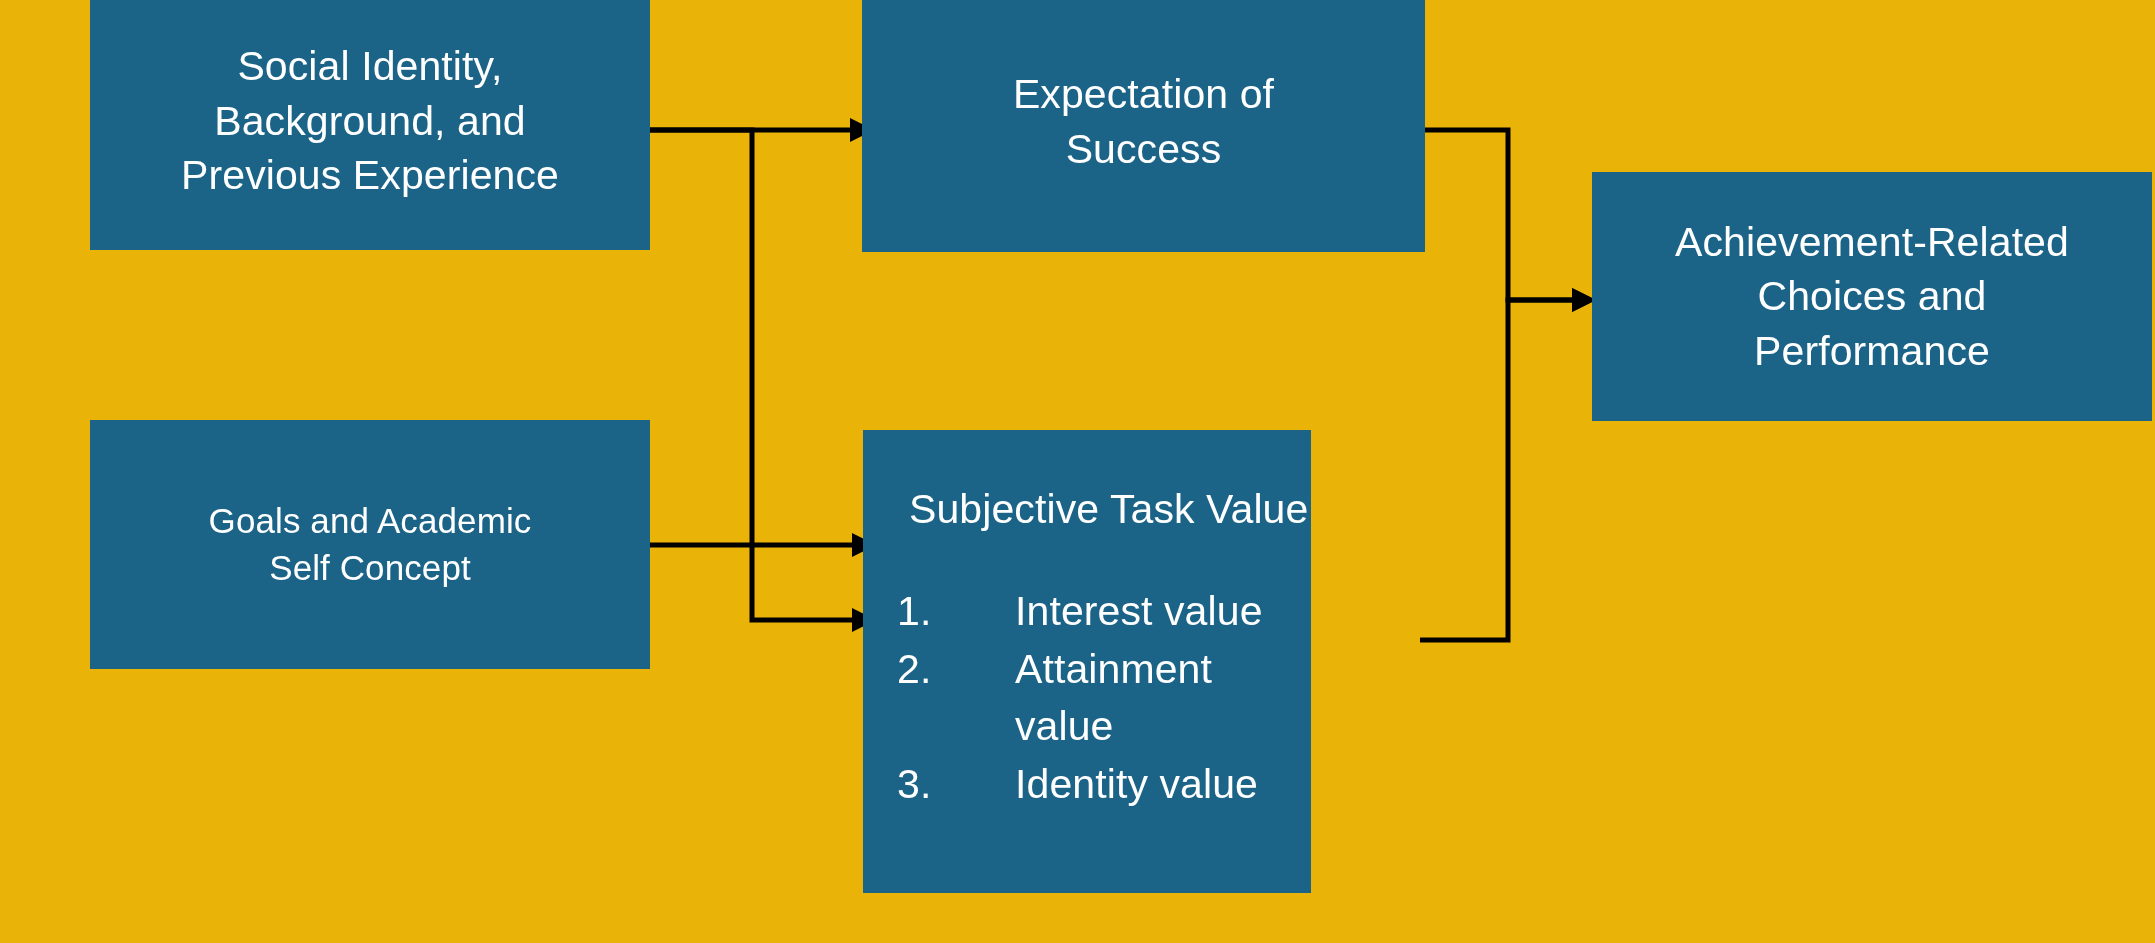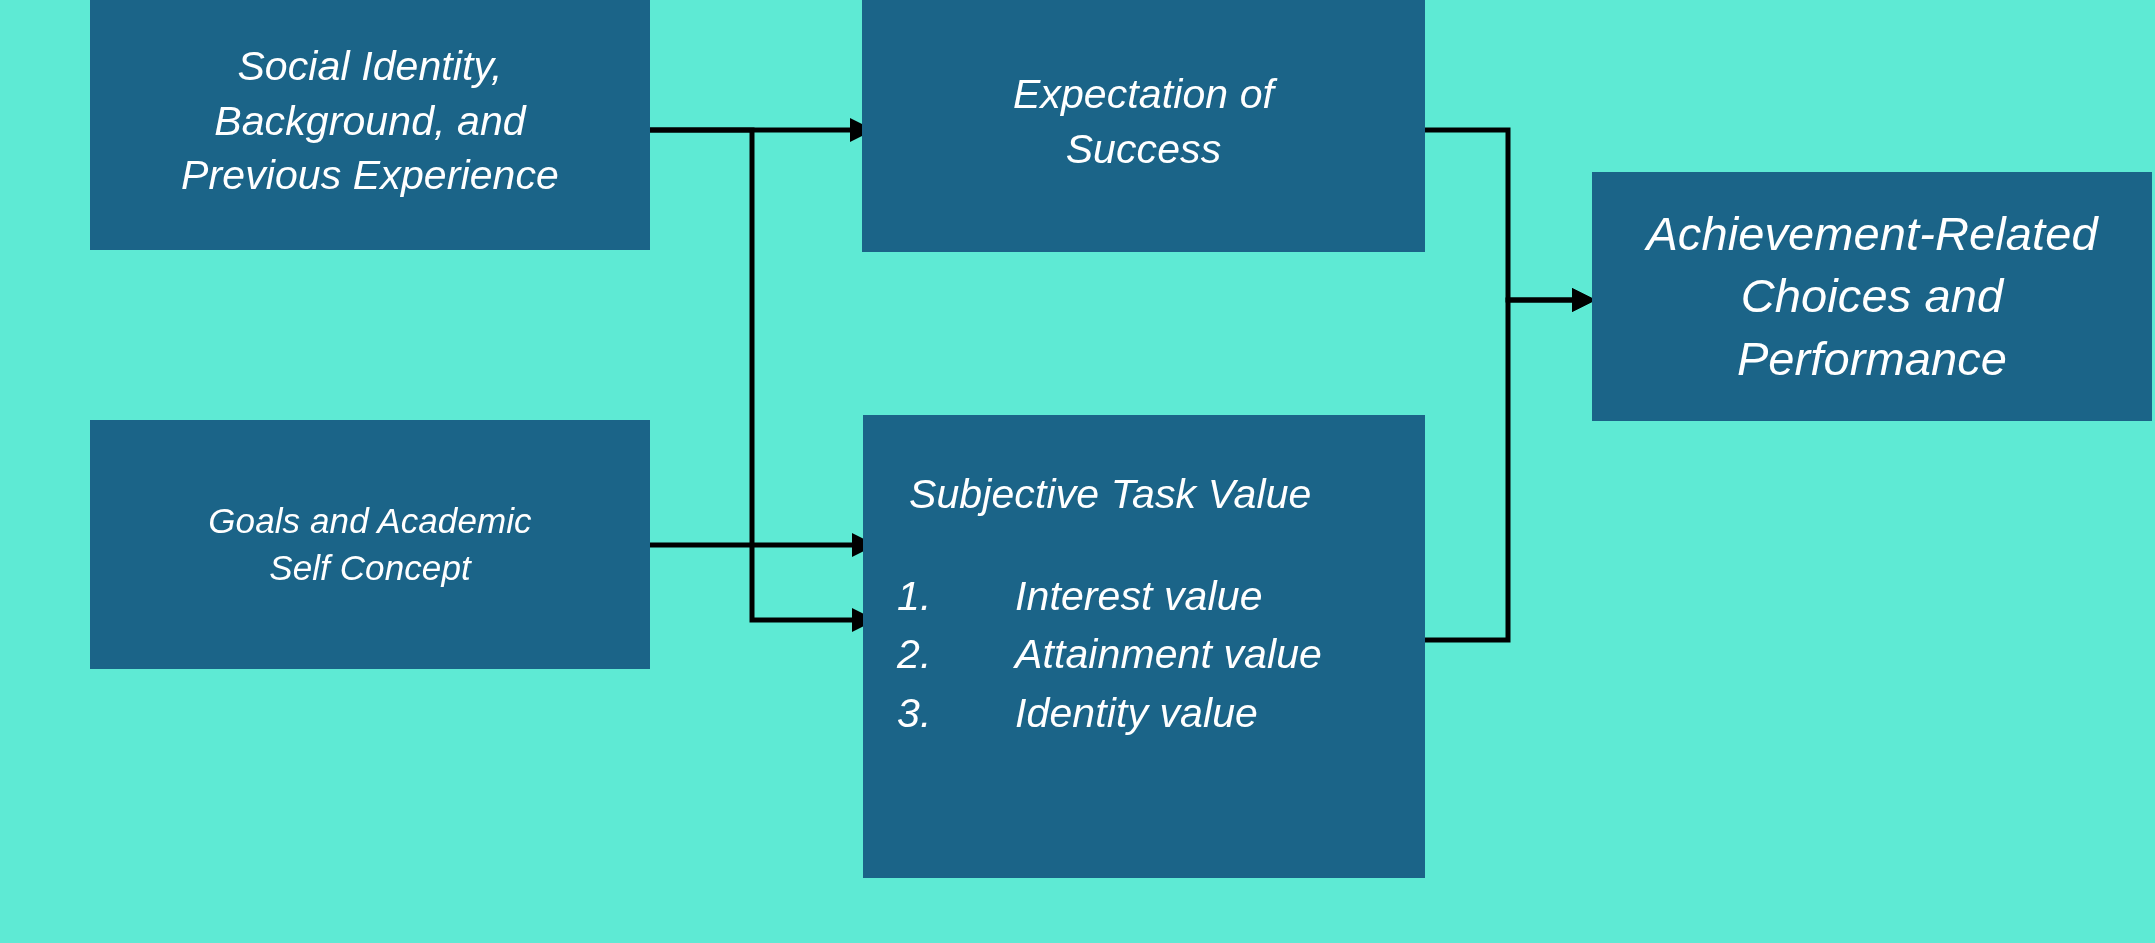--- a/index.html
+++ b/index.html
@@ -9,23 +9,22 @@
     background: #000000;
   }
   body {
     font-family: "Liberation Sans", sans-serif;
     -webkit-font-smoothing: antialiased;
   }
   #canvas {
     position: relative;
     width: 2155px;
     height: 943px;
-    background: #5eead4;
+    background: #eab308;
     overflow: hidden;
-    font-style: italic;
   }
   .node {
     position: absolute;
     background: #1B6488;
     box-sizing: border-box;
     color: #FFFFFF;
     display: flex;
     flex-direction: column;
     justify-content: center;
     align-items: center;
@@ -41,28 +40,28 @@
   #node-social-identity {
     left: 90px;  top: -8px;   width: 560px; height: 258px;
     font-size: 41px;
   }
   #node-expectation {
     left: 862px; top: -8px;   width: 563px; height: 260px;
     font-size: 41px;
   }
   #node-achievement {
     left: 1592px; top: 172px; width: 560px; height: 249px;
-    font-size: 47px;
+    font-size: 41px;
   }
   #node-goals {
     left: 90px;  top: 420px;  width: 560px; height: 249px;
     font-size: 35px;
   }
   #node-subjective {
-    left: 863px; top: 415px;  width: 562px; height: 463px;
+    left: 863px; top: 430px;  width: 448px; height: 463px;
     font-size: 41px;
     justify-content: flex-start;
     align-items: stretch;
     text-align: left;
     padding: 52px 0 0 0;
   }
   #node-subjective .node-title {
     text-align: left;
     padding-left: 46px;
     margin-bottom: 46px;

